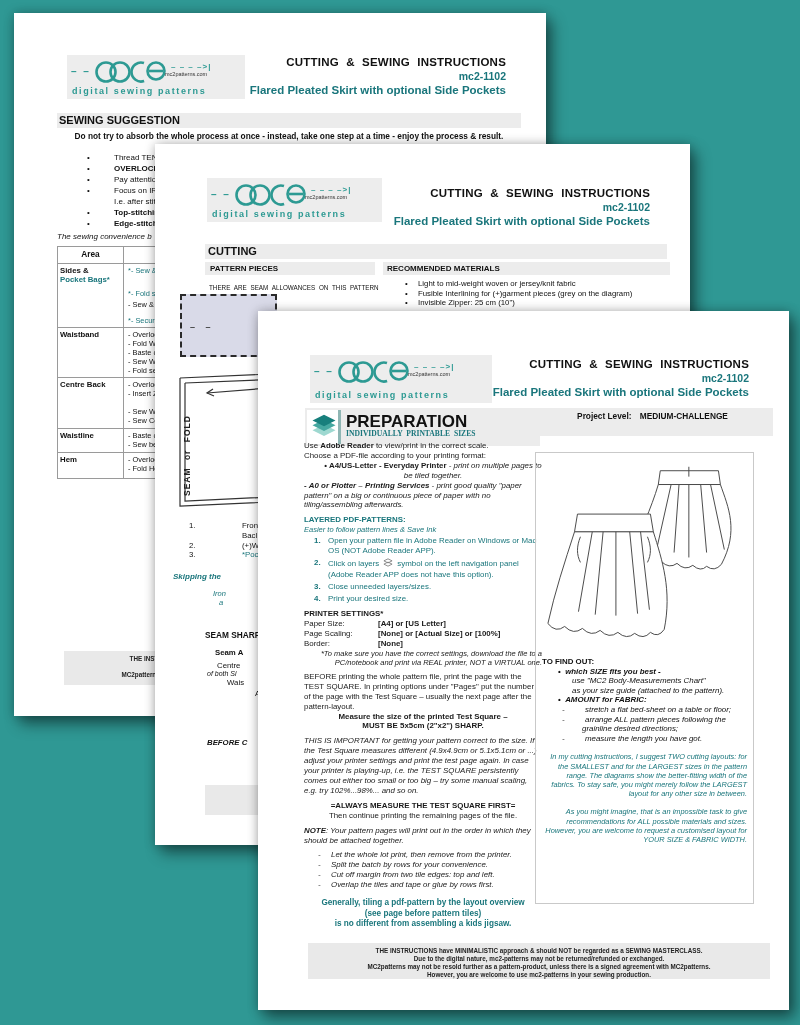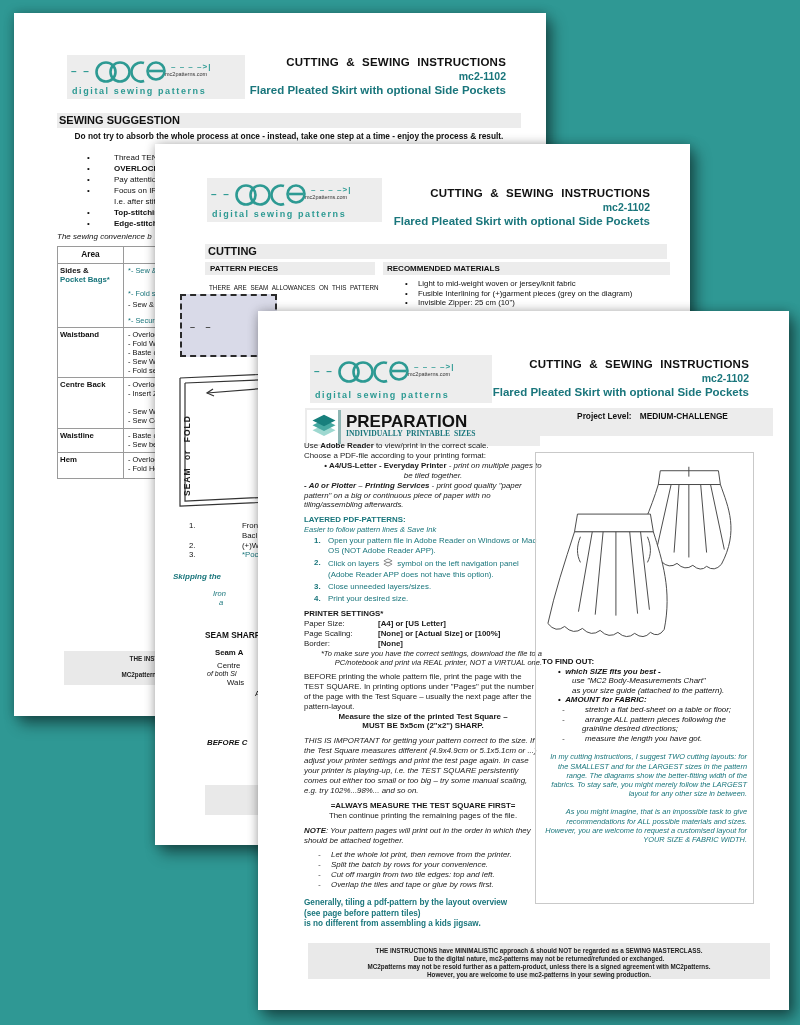--- a/index.html
+++ b/index.html
@@ -88,21 +88,21 @@
   .p3-col{position:absolute;left:46px;top:130px;width:238px;font-size:7.9px;line-height:9.9px;color:#1a1a1a;}
   .blk{margin-top:5px;}
   .fmt1{padding-left:20px;}
   .steps .step{display:flex;margin-top:2px;}
   .sn{width:24px;padding-left:10px;flex:none;font-weight:bold;}
   .st{flex:1;}
   .mini-ico{display:inline-block;vertical-align:-1px;margin:0 4px;}
   .set-row{white-space:nowrap;}
   .set-lab{display:inline-block;width:74px;}
   .small-i{font-size:7.5px;line-height:9.2px;}
-  .gen{font-size:8.2px;line-height:10.5px;font-weight:bold;color:var(--accent);margin-top:8px;}
+  .gen{font-size:8.2px;line-height:10.5px;font-weight:bold;color:var(--accent);text-align:center;margin-top:8px;}
   .p3-box{position:absolute;left:277px;top:141px;width:219px;height:452px;border:1px solid #c9c9c9;}
   .skirts{display:block;margin:6px auto 0;}
   .skirts path,.skirts polygon,.skirts line{stroke:#4a4a4a;stroke-width:1;fill:none;}
   .skirts .body{fill:#fff;}
   .fo{padding:6px 6px 0 6px;font-size:7.9px;line-height:9.6px;}
   .fo-b1{padding-left:30px;text-indent:-14px;}
   .fo-sub{padding-left:40px;text-indent:-10px;font-style:italic;}
   .tip{font-size:7.4px;line-height:9.2px;color:var(--accent);font-style:italic;text-align:right;padding:0 6px;margin-top:9px;}
 </style>
 </head>

